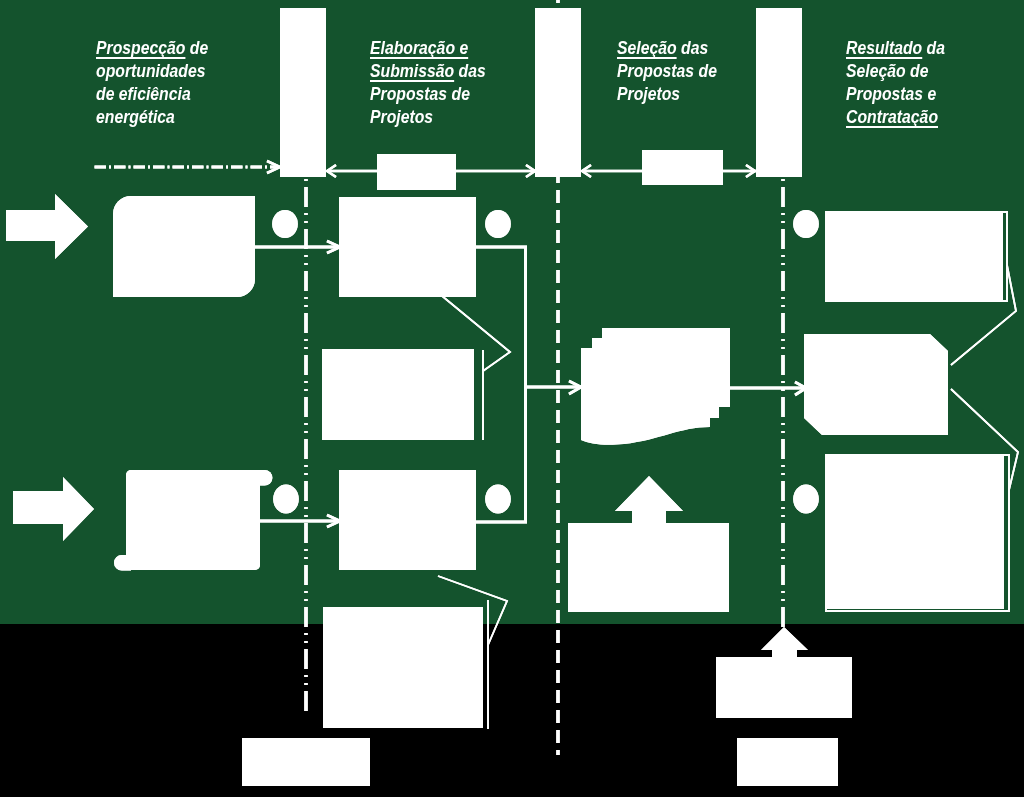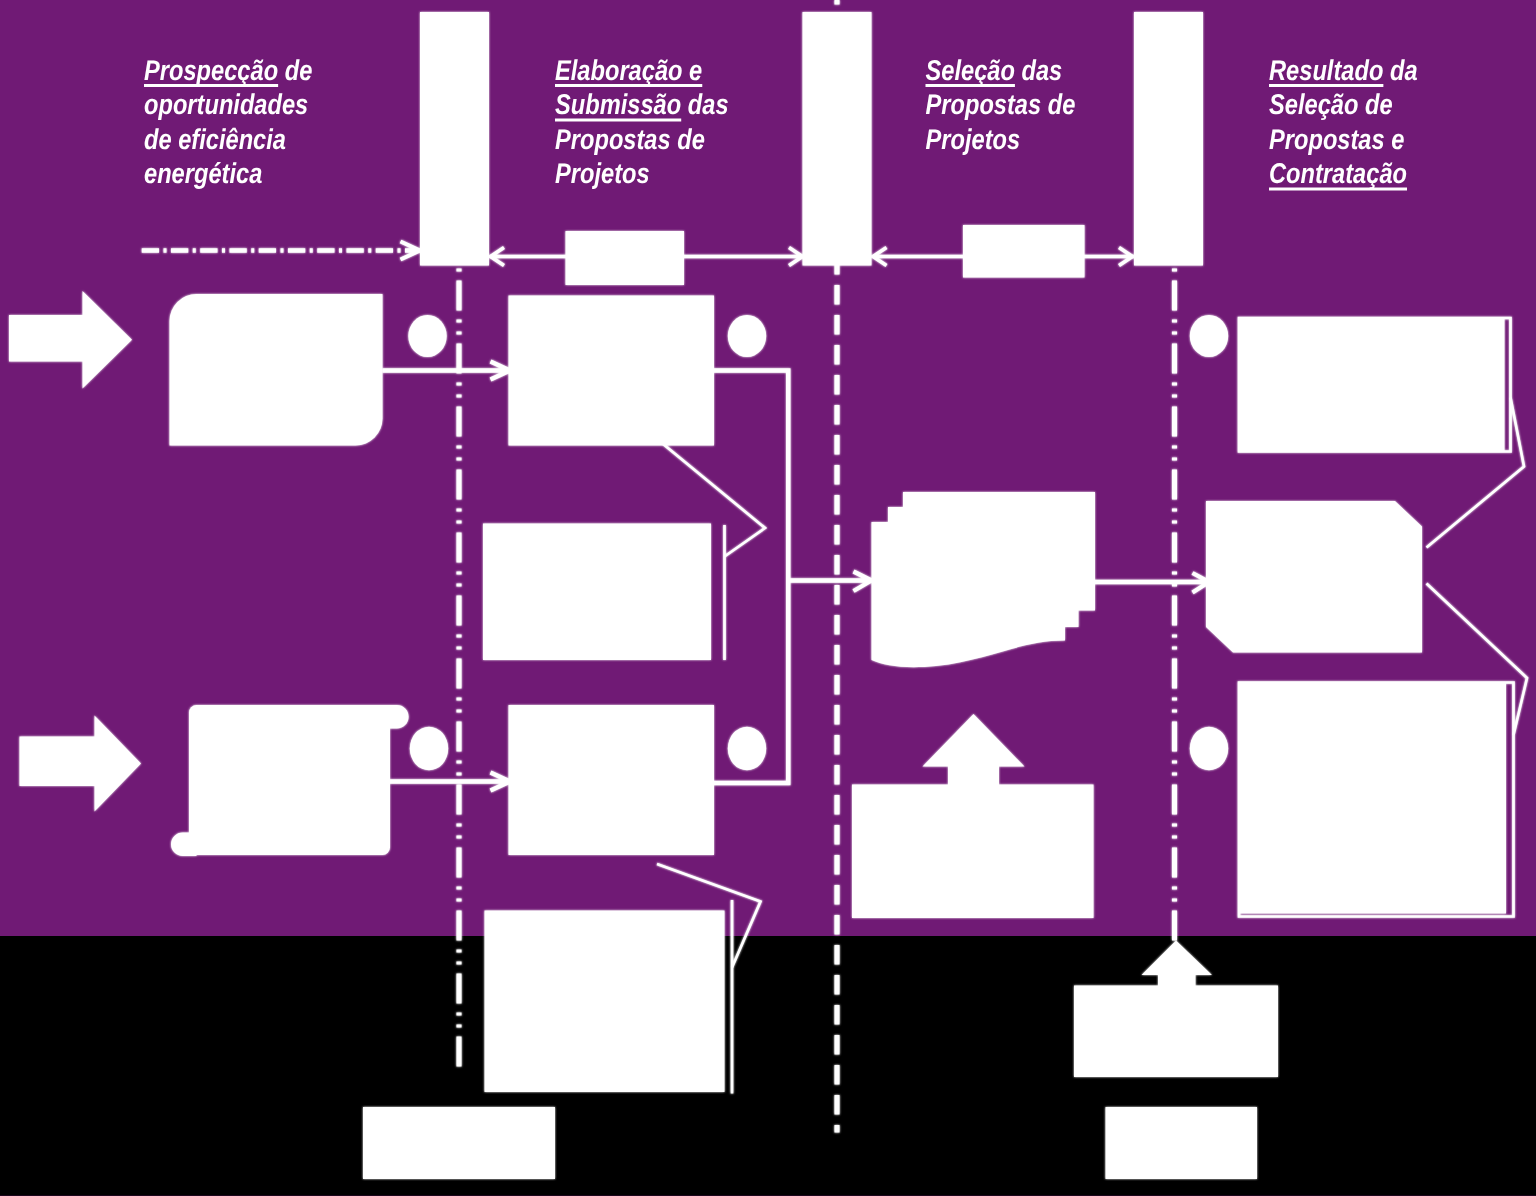--- a/index.html
+++ b/index.html
@@ -1,17 +1,17 @@
 <!DOCTYPE html>
 <html><head>
 <meta charset="utf-8">
 <title>Fluxo</title>
 <style>
   html,body{margin:0;padding:0;background:#000;width:1024px;height:797px;overflow:hidden;}
-  #stage{position:relative;width:1024px;height:624px;background:#701a75;}
+  #stage{position:relative;width:1024px;height:624px;background:#14532d;}
   svg#diagram{position:absolute;left:0;top:0;display:block;}
   .phase-label{
     position:absolute;
     font-family:"Liberation Sans", sans-serif;
     font-weight:700;
     font-style:italic;
     color:#ffffff;
     font-size:19px;
     line-height:23px;
     white-space:pre-line;

